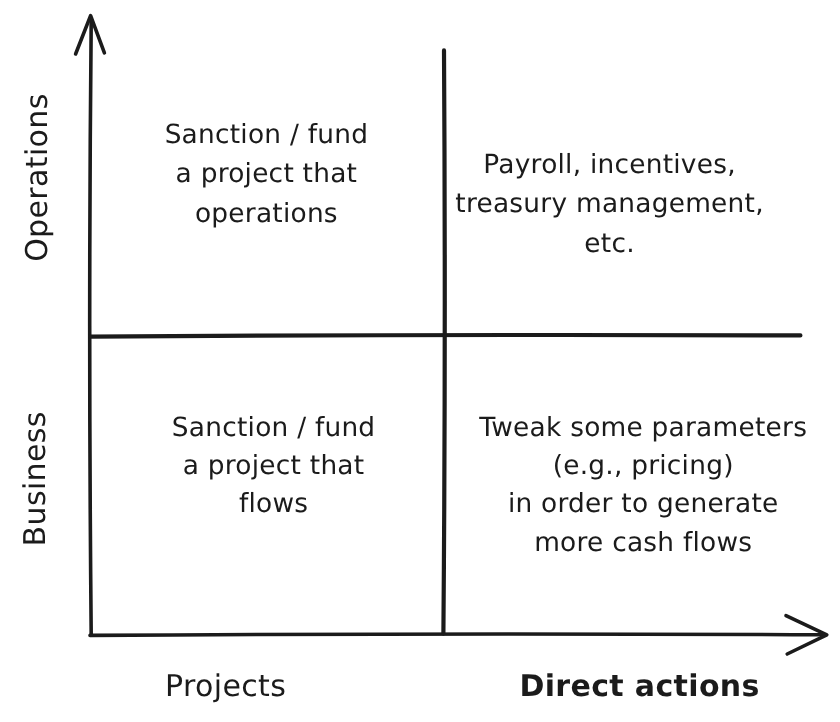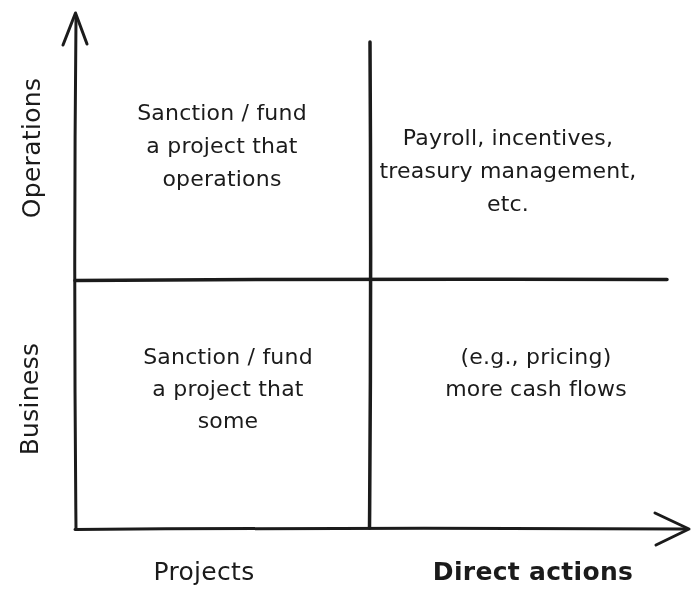--- a/index.html
+++ b/index.html
@@ -54,21 +54,21 @@
     transform: translate(-50%, 0);
   }
   
   .q-top-left     { left: 72px;  top: 96px;  width: 300px; line-height: 33px; }
   .q-top-right    { left: 353px; top: 121px; width: 310px; line-height: 33px; }
   .q-bottom-left  { left: 73px;  top: 341px; width: 310px; }
   .q-bottom-right { left: 376px; top: 341px; width: 320px; }
   
   .label-operations    { left: 31px;  top: 148px; }
   .label-business      { left: 29px;  top: 399px; }
-  .label-projects      { left: 204px; top: 557px; }
+  .label-projects      { left: 188px; top: 557px; }
   .label-direct-actions{ left: 533px; top: 557px; font-weight: bold; }
 </style>
 </head>
 <body>
 
 <div class="canvas">
 
   <svg class="axes-svg" viewBox="0 0 700 602" aria-hidden="true">
 
     <path class="stroke-axis" d="M76 18 Q 73.5 270 76 529"></path>
@@ -95,21 +95,23 @@
 
   <div class="quad-text q-top-right">
     <div class="quad-line">Payroll, incentives,</div>
     <div class="quad-line">treasury management,</div>
     <div class="quad-line">etc.</div>
   </div>
 
   <div class="quad-text q-bottom-left">
     <div class="quad-line">Sanction / fund</div>
     <div class="quad-line">a project that</div>
-    <div class="quad-line">some</div>
+    <div class="quad-line">flows</div>
   </div>
 
   <div class="quad-text q-bottom-right">
+    <div class="quad-line">Tweak some parameters</div>
     <div class="quad-line">(e.g., pricing)</div>
+    <div class="quad-line">in order to generate</div>
     <div class="quad-line">more cash flows</div>
   </div>
 
 </div>
 
 </body></html>

